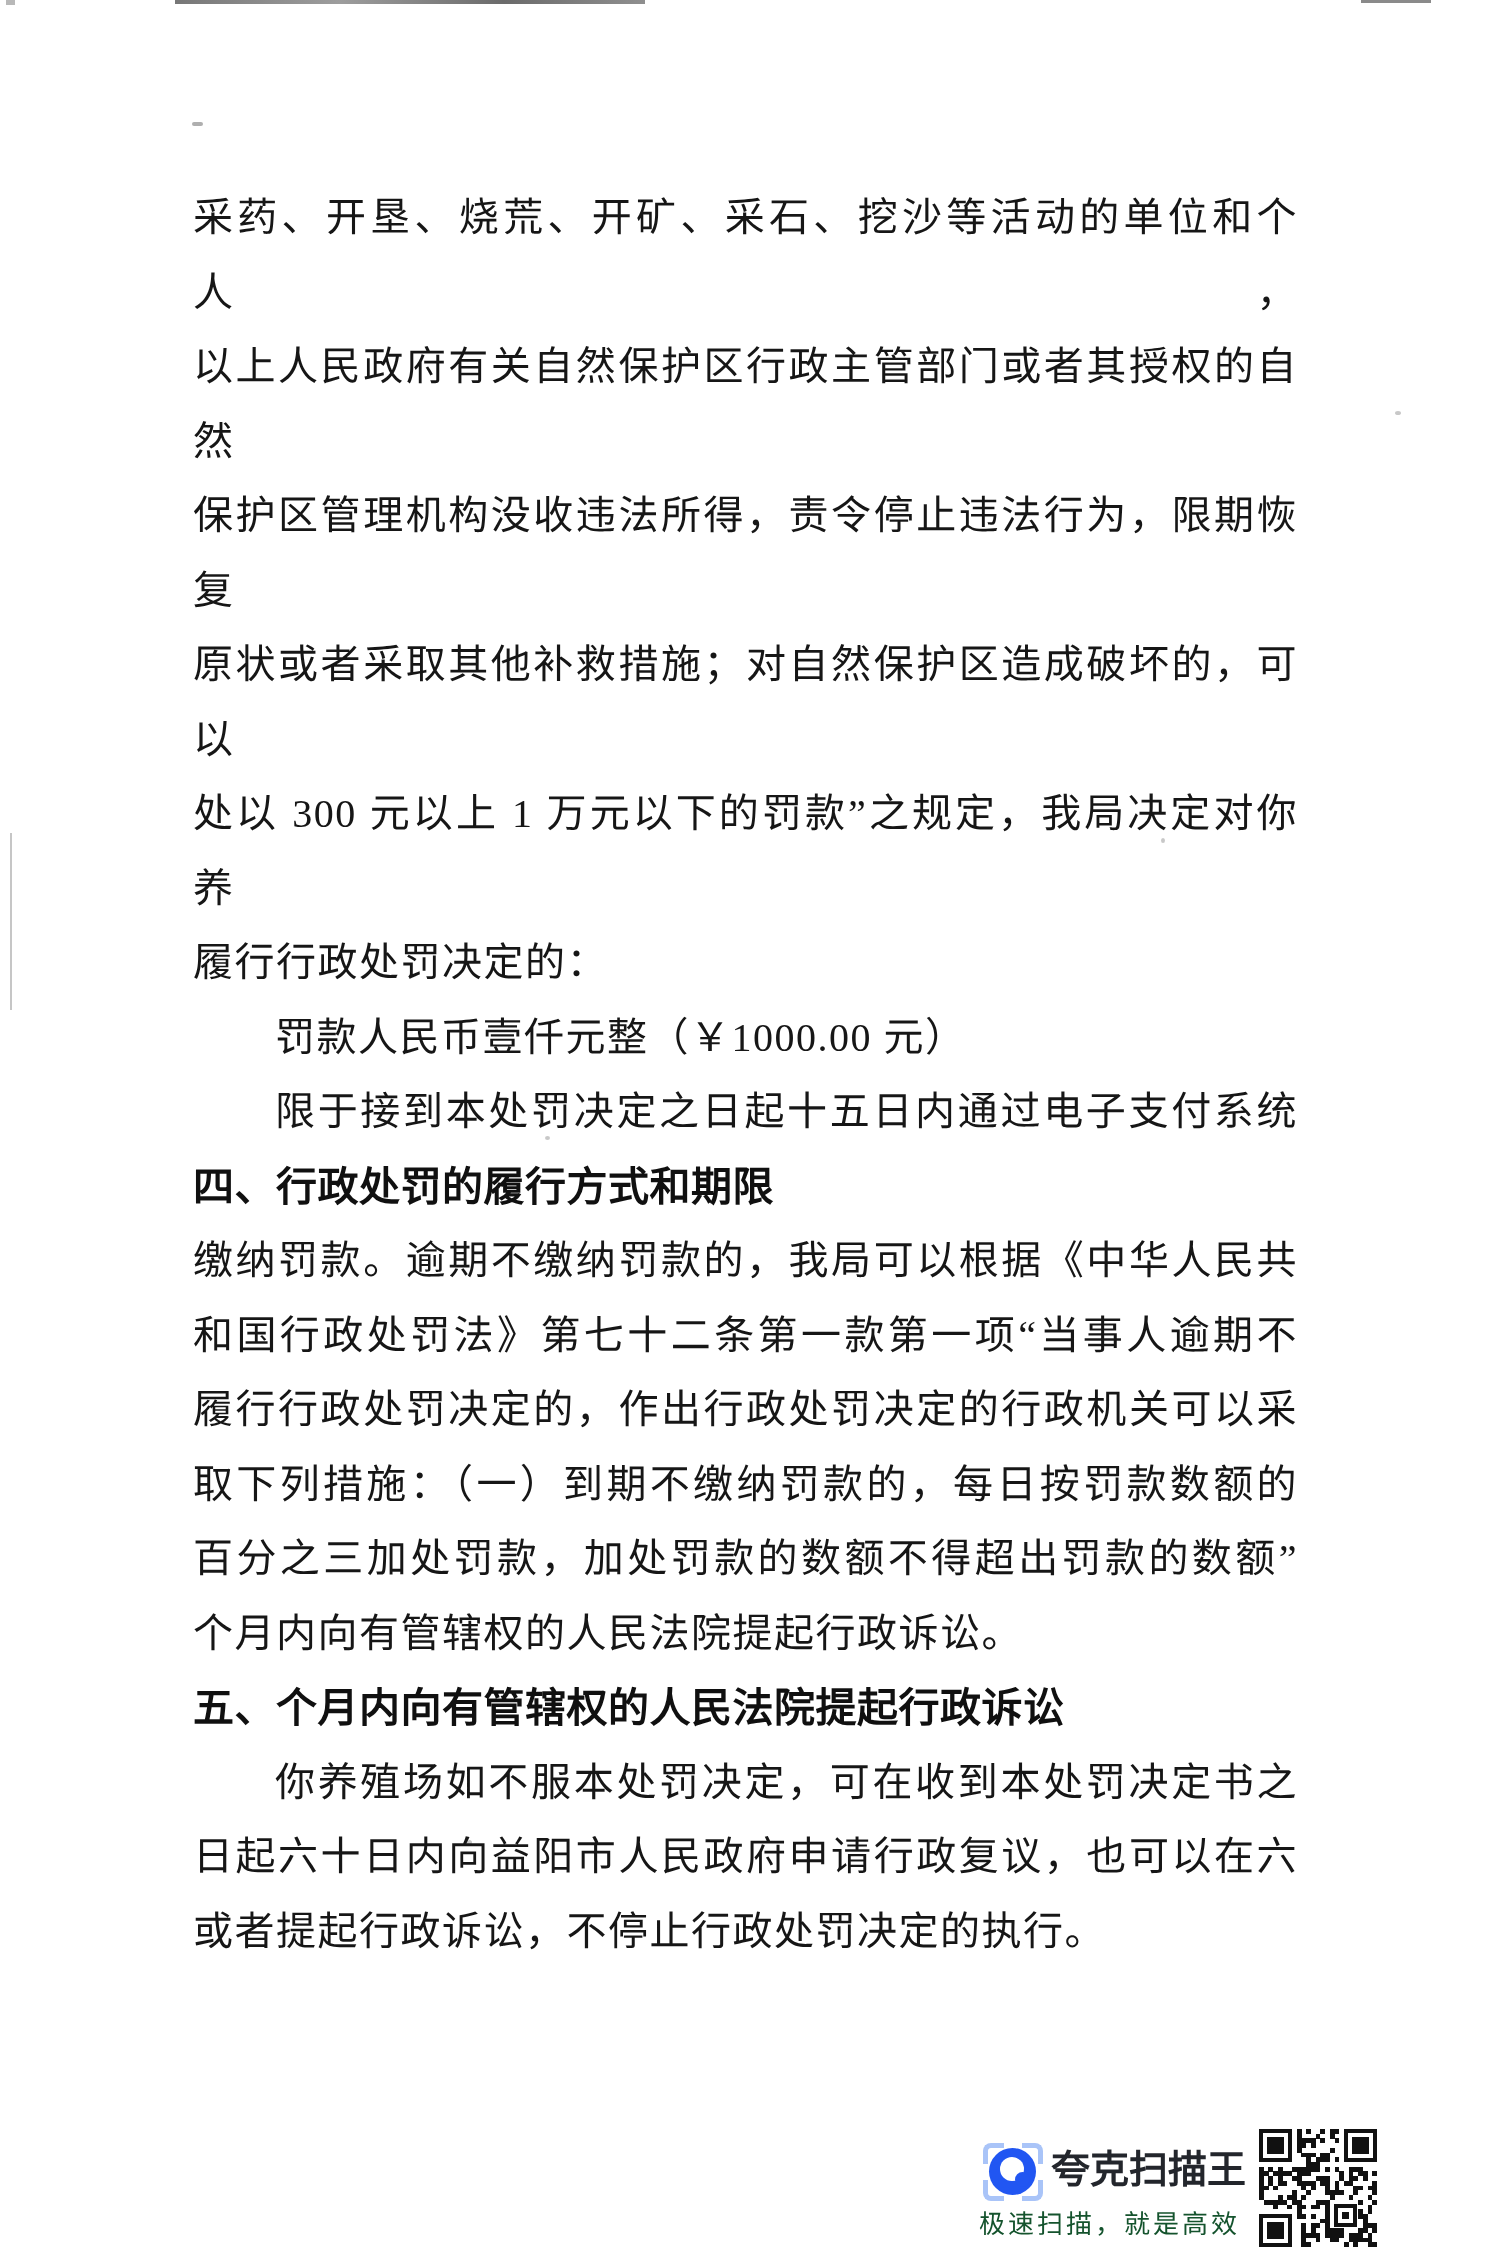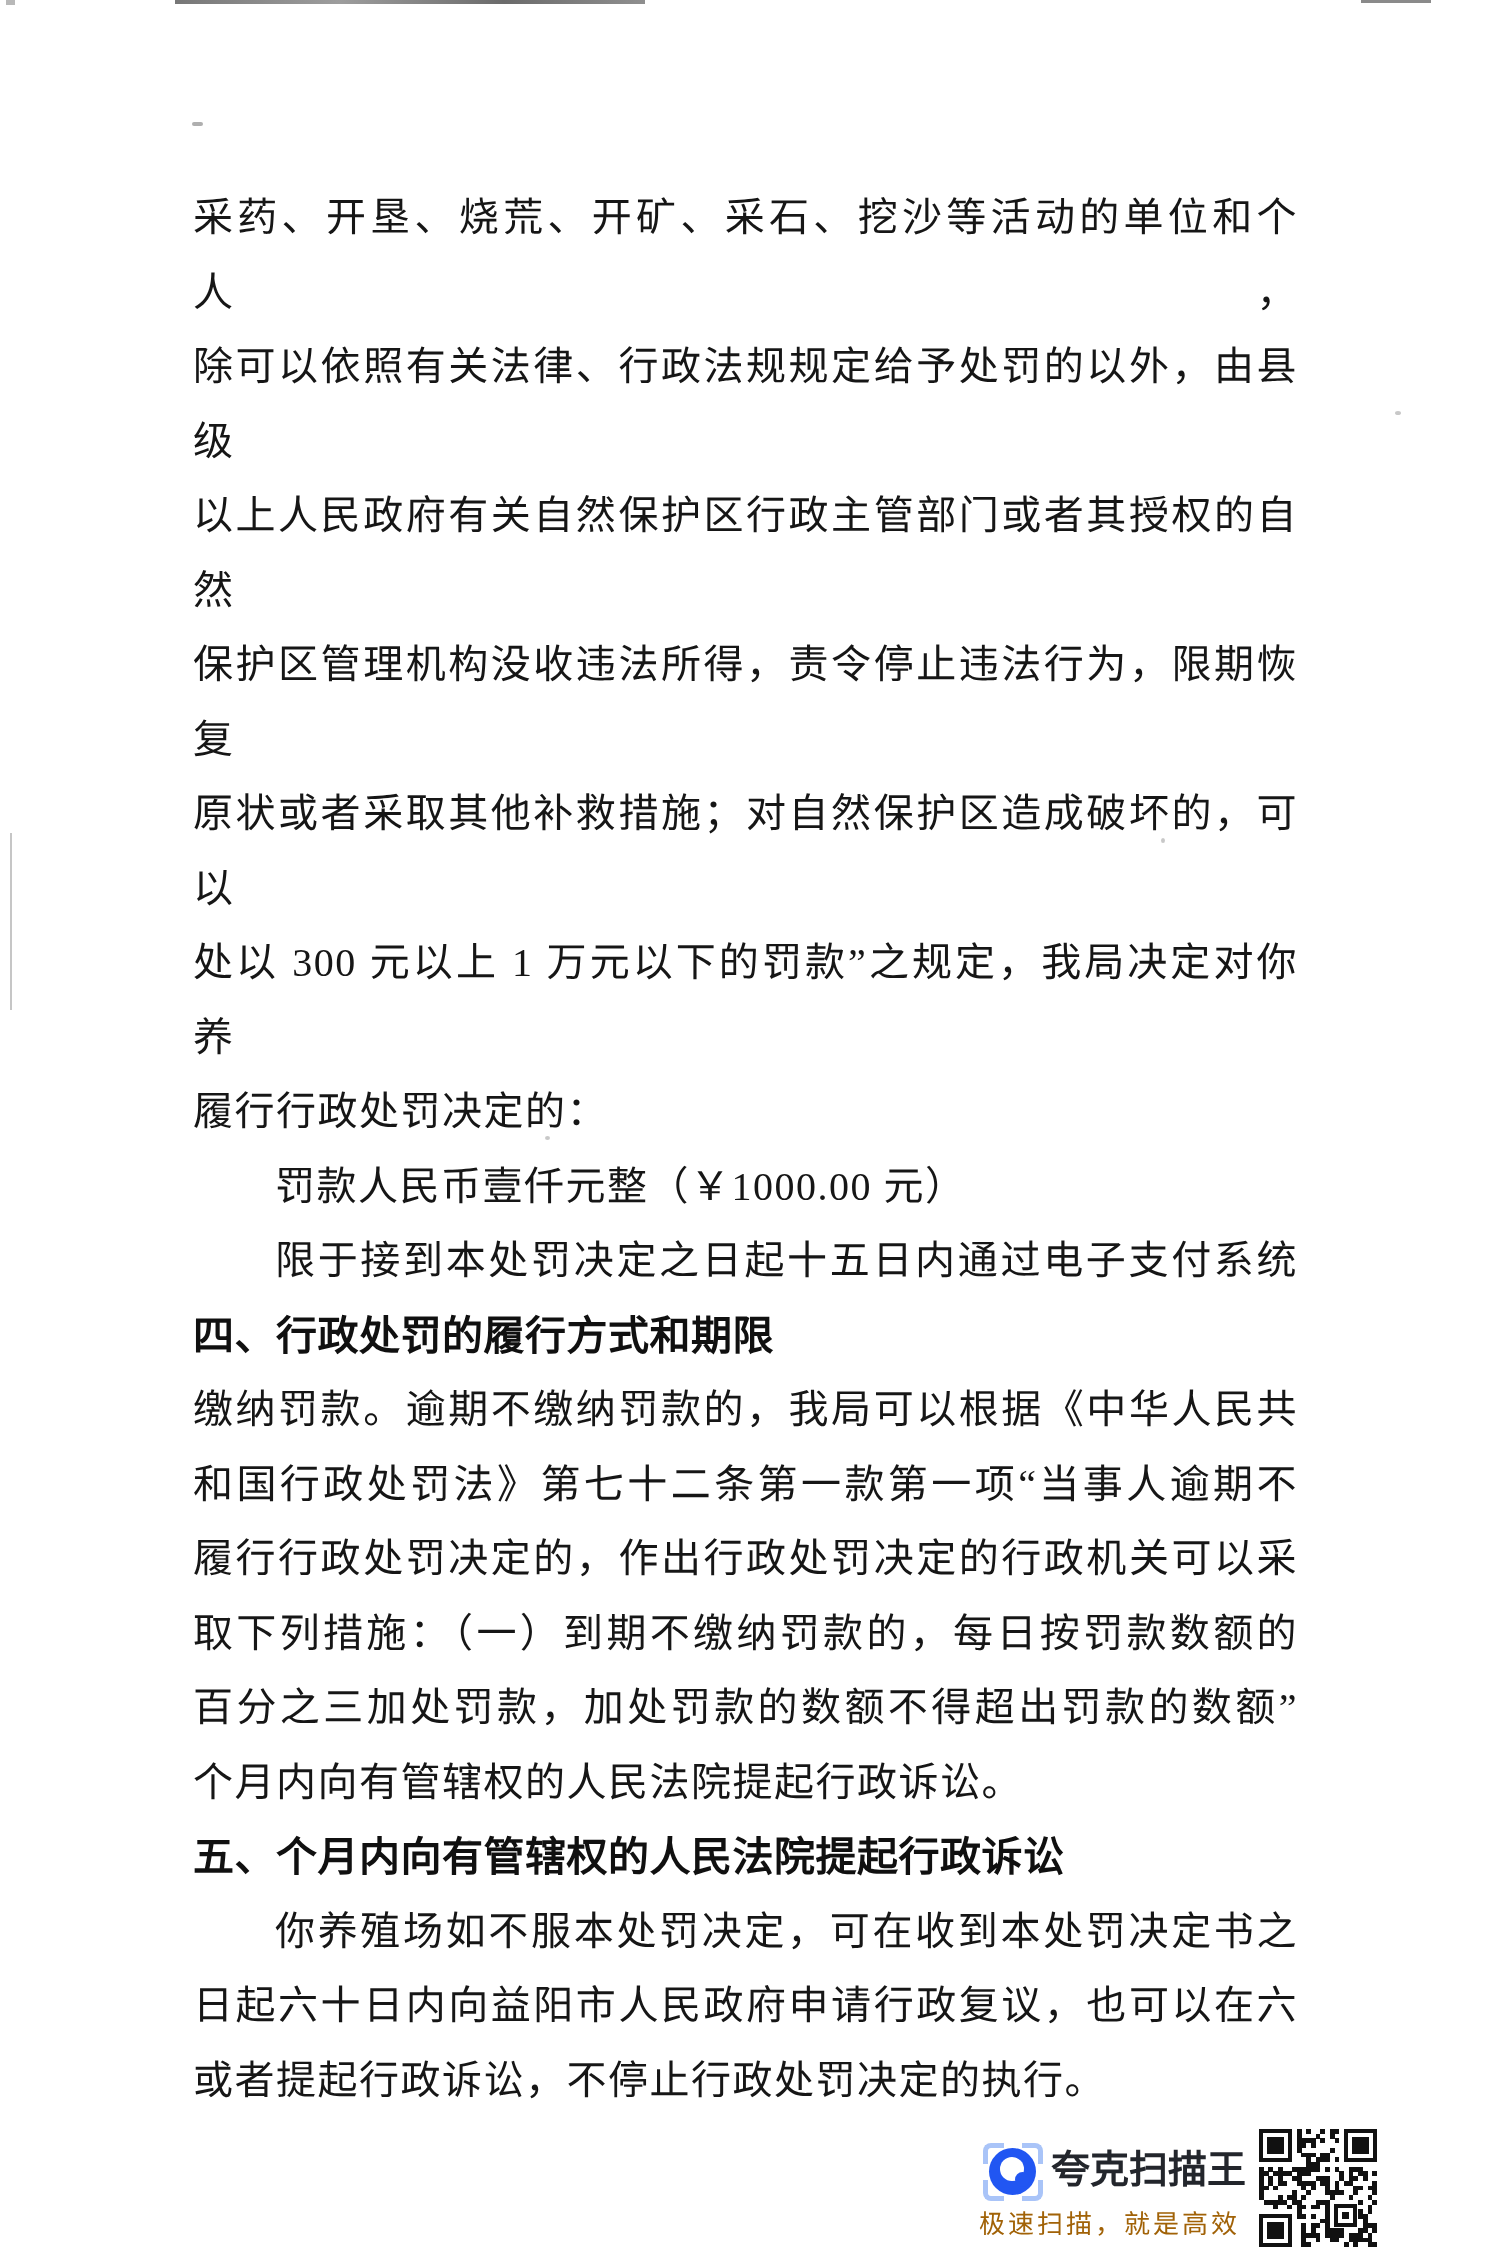--- a/index.html
+++ b/index.html
@@ -67,21 +67,21 @@
   .brand{
     position:absolute;left:1051px;top:2146px;
     font-family:"Liberation Sans", sans-serif;
     font-weight:bold;font-size:39px;line-height:48px;
     letter-spacing:0px;color:#23262C;white-space:nowrap;
   }
   .tagline{
     position:absolute;left:979px;top:2208px;
     font-family:"Liberation Sans", sans-serif;
     font-size:26px;line-height:32px;letter-spacing:3px;
-    color:#a16207;white-space:nowrap;
+    color:#14532d;white-space:nowrap;
   }
   
   .qr{ position:absolute;left:1259px;top:2129px;width:118px;height:118px;background:#fff; }
   .qm{ position:absolute;width:4.8px;height:4.8px;background:#111; }
   .qf{ position:absolute;width:33px;height:33px;border:4.7px solid #111;box-sizing:border-box; }
   .qf::after{ content:"";position:absolute;inset:4.3px;background:#111; }
   .qf-tl{ left:0;top:0; } .qf-tr{ right:0;top:0; } .qf-bl{ left:0;bottom:0; }
   .qa{ position:absolute;left:75px;top:75px;width:23px;height:23px;border:4.7px solid #111;box-sizing:border-box; }
   .qa::after{ content:"";position:absolute;inset:3.8px;background:#111; }
 </style>
@@ -95,21 +95,20 @@
   <div class="artifact corner-dot"></div>
   <div class="artifact left-line"></div>
   <span class="speck s1"></span>
   <span class="speck s2"></span>
   <span class="speck s3"></span>
   <span class="speck s4"></span>
   <span class="speck s5"></span>
 
   <main class="textblock">
     <p class="line full">采药、开垦、烧荒、开矿、采石、挖沙等活动的单位和个人，</p>
-    <p class="line full">除可以依照有关法律、行政法规规定给予处罚的以外，由县级</p>
     <p class="line full">以上人民政府有关自然保护区行政主管部门或者其授权的自然</p>
     <p class="line full">保护区管理机构没收违法所得，责令停止违法行为，限期恢复</p>
     <p class="line full">原状或者采取其他补救措施；对自然保护区造成破坏的，可以</p>
     <p class="line full">处以 300 元以上 1 万元以下的罚款”之规定，我局决定对你养</p>
     <p class="line end">履行行政处罚决定的：</p>
     <p class="line end indent">罚款人民币壹仟元整（￥1000.00 元）</p>
     <p class="line full indent">限于接到本处罚决定之日起十五日内通过电子支付系统</p>
     <p class="line heading end">四、行政处罚的履行方式和期限</p>
     <p class="line full">缴纳罚款。逾期不缴纳罚款的，我局可以根据《中华人民共</p>
     <p class="line full">和国行政处罚法》第七十二条第一款第一项“当事人逾期不</p>

